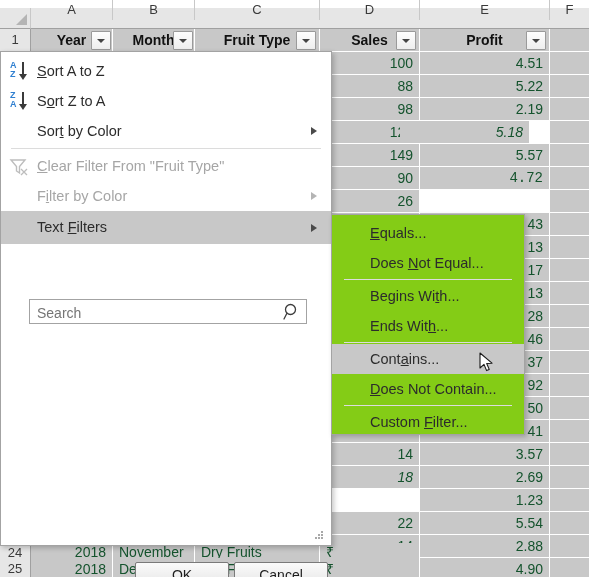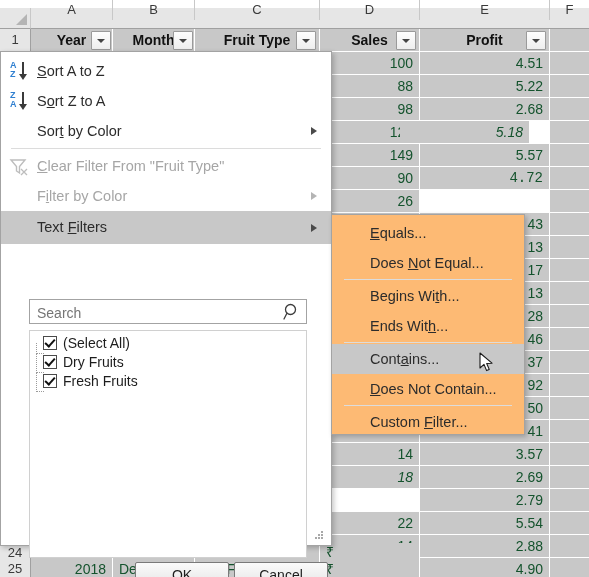--- a/index.html
+++ b/index.html
@@ -177,21 +177,21 @@
     position:absolute; right:6px; bottom:4px; width:10px; height:10px;
   }
   .grip i {
     position:absolute; width:2px; height:2px; background:#a8a8a8;
   }
 
   
   .submenu {
     position:absolute; left:331px; top:214px;
     width:194px; height:221px;
-    background:#fdba74; border:1px solid #a3a3a3; box-sizing:border-box;
+    background:#84cc16; border:1px solid #a3a3a3; box-sizing:border-box;
     box-shadow:2px 2px 5px rgba(0,0,0,0.22);
     z-index:60; padding-top:3px;
   }
   .sub-item {
     height:30px; line-height:30px; padding-left:38px;
     font-size:14.5px; color:#2c2c2c; white-space:nowrap;
   }
   .sub-item.hl { background:#c8c8c8; }
   .sub-sep { height:1px; background:#dcdcdc; margin:1px 12px; }
 
@@ -247,40 +247,40 @@
     <div class="cell num" style="left:320px;top:190px;width:100px;height:23px;">26</div>
     <div class="cell num" style="left:320px;top:443px;width:100px;height:23px;">14</div>
     <div class="cell num" style="left:320px;top:466px;width:100px;height:23px;font-style:italic;">18</div>
     <div class="cell num" style="left:320px;top:512px;width:100px;height:23px;">22</div>
     <div class="cell num" style="left:320px;top:535px;width:100px;height:23px;">14</div>
 
     <div class="cell blankcol" style="left:320px;top:213px;width:100px;height:230px;border-right:1px solid #ffffff;"></div>
 
     <div class="cell num" style="left:420px;top:52px;width:130px;height:23px;">4.51</div>
     <div class="cell num" style="left:420px;top:75px;width:130px;height:23px;">5.22</div>
-    <div class="cell num" style="left:420px;top:98px;width:130px;height:23px;">2.68</div>
+    <div class="cell num" style="left:420px;top:98px;width:130px;height:23px;">2.19</div>
     <div class="cell num" style="left:400px;top:121px;width:130px;height:23px;font-style:italic;">5.18</div>
     <div class="cell num" style="left:420px;top:144px;width:130px;height:23px;">5.57</div>
     <div class="cell num" style="left:420px;top:167px;width:130px;height:23px;font-family:Liberation Mono, monospace;">4.72</div>
     <div class="cell num" style="left:420px;top:190px;width:130px;height:23px;margin-top:32px;">5.62</div>
 
     <div class="cell num" style="left:420px;top:213px;width:130px;height:23px;">43</div>
     <div class="cell num" style="left:420px;top:236px;width:130px;height:23px;">13</div>
     <div class="cell num" style="left:420px;top:259px;width:130px;height:23px;">17</div>
     <div class="cell num" style="left:420px;top:282px;width:130px;height:23px;">13</div>
     <div class="cell num" style="left:420px;top:305px;width:130px;height:23px;">28</div>
     <div class="cell num" style="left:420px;top:328px;width:130px;height:23px;">46</div>
     <div class="cell num" style="left:420px;top:351px;width:130px;height:23px;">37</div>
     <div class="cell num" style="left:420px;top:374px;width:130px;height:23px;">92</div>
     <div class="cell num" style="left:420px;top:397px;width:130px;height:23px;">50</div>
     <div class="cell num" style="left:420px;top:420px;width:130px;height:23px;">41</div>
 
     <div class="cell num" style="left:420px;top:443px;width:130px;height:23px;">3.57</div>
     <div class="cell num" style="left:420px;top:466px;width:130px;height:23px;">2.69</div>
-    <div class="cell num" style="left:420px;top:489px;width:130px;height:23px;">2.79</div>
+    <div class="cell num" style="left:420px;top:489px;width:130px;height:23px;">1.23</div>
     <div class="cell num" style="left:420px;top:512px;width:130px;height:23px;">5.54</div>
     <div class="cell num" style="left:420px;top:535px;width:130px;height:23px;">2.88</div>
     <div class="cell num" style="left:420px;top:558px;width:130px;height:23px;">4.90</div>
 
     <div class="cell blankcol" style="left:550px;top:52px;width:39px;height:529px;border-right:none;"></div>
     <div style="position:absolute;left:550px;top:52px;width:39px;height:529px;">
       <div style="position:absolute;left:0;top:22px;width:39px;height:1px;background:#fff;"></div>
       <div style="position:absolute;left:0;top:45px;width:39px;height:1px;background:#fff;"></div>
       <div style="position:absolute;left:0;top:68px;width:39px;height:1px;background:#fff;"></div>
       <div style="position:absolute;left:0;top:91px;width:39px;height:1px;background:#fff;"></div>
@@ -368,37 +368,20 @@
     <div class="search-wrap">
       <input type="text" placeholder="Search" style="">
       <span class="search-icon">
         <svg width="18" height="18" viewBox="0 0 18 18">
           <circle cx="7.5" cy="6.5" r="5" fill="none" stroke="#3c3c3c" stroke-width="1.3"></circle>
           <path d="M3.8 10.5 L1 16" stroke="#3c3c3c" stroke-width="1.3" stroke-linecap="round"></path>
         </svg>
       </span>
     </div>
 
-    <div class="list-box">
-      <div class="list-row" style="margin-top:3px;">
-        <span class="tree-line first"></span>
-        <span class="cbx checked"></span>
-        <span>(Select All)</span>
-      </div>
-      <div class="list-row">
-        <span class="tree-line"></span>
-        <span class="cbx checked"></span>
-        <span>Dry Fruits</span>
-      </div>
-      <div class="list-row">
-        <span class="tree-line"></span>
-        <span class="cbx checked"></span>
-        <span>Fresh Fruits</span>
-      </div>
-    </div>
 
     <div class="btn" style="left:134px;top:510px;">OK</div>
     <div class="btn" style="left:233px;top:510px;">Cancel</div>
 
     <div class="grip">
       <i style="left:0;top:6px;"></i>
         <i style="left:3px;top:6px;"></i>
         <i style="left:6px;top:6px;"></i>
       <i style="left:3px;top:3px;"></i>
         <i style="left:6px;top:3px;"></i>

